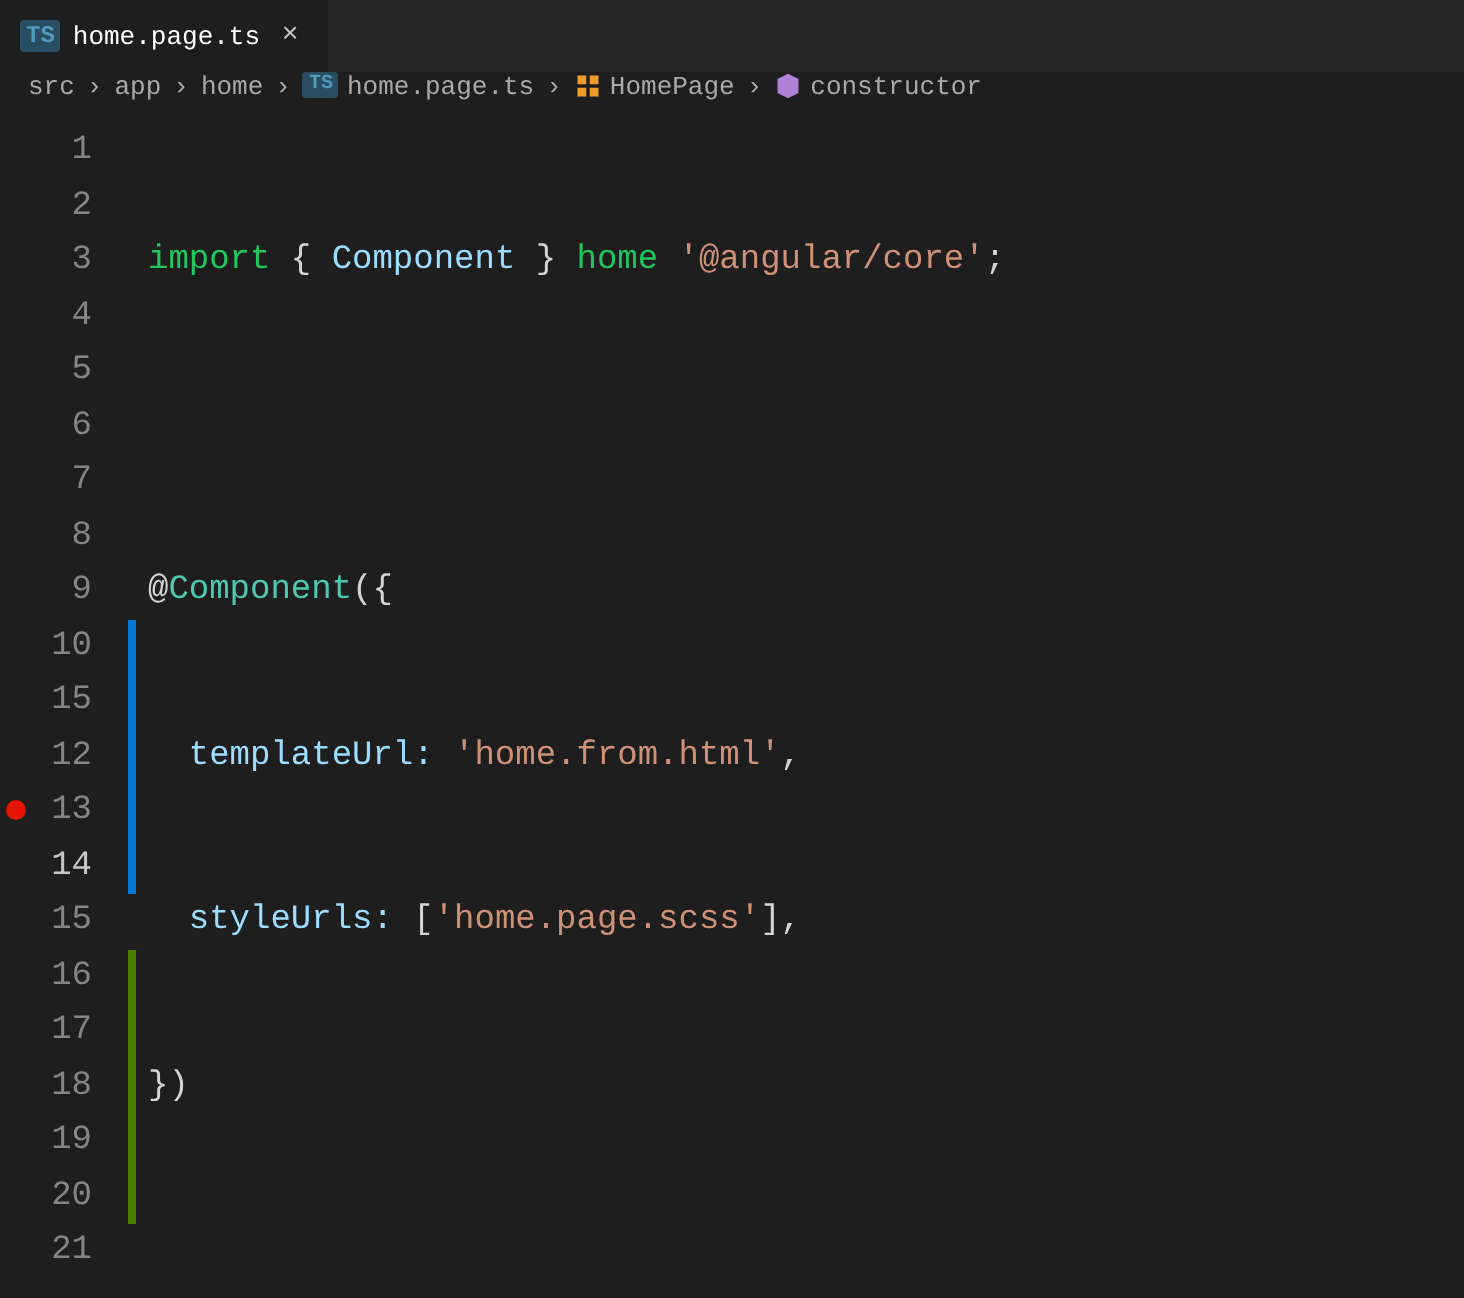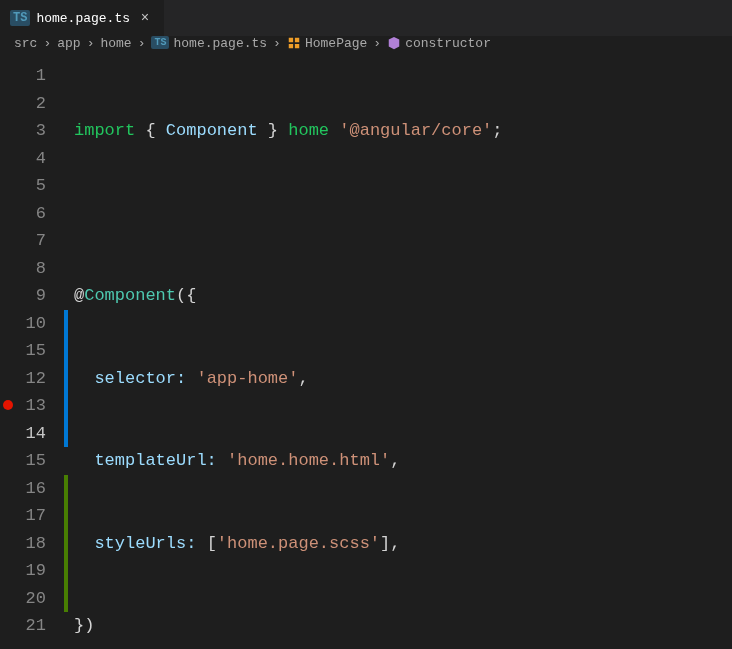--- a/index.html
+++ b/index.html
@@ -199,22 +199,21 @@
       <div class="line" style="background: rgb(72, 126, 2);"></div>
       <div class="line" style="background: rgb(72, 126, 2);"></div>
       <div class="line" style="background: rgb(72, 126, 2);"></div>
       <div class="line" style="background: rgb(72, 126, 2);"></div>
       <div class="line"></div>
     </div>
   <div class="code">
     <div class="line"><span class="k">import</span> <span class="p">{</span> <span class="v">Component</span> <span class="p">}</span> <span class="k">home</span> <span class="s">'@angular/core'</span><span class="p">;</span></div>
     <div class="line"></div>
     <div class="line"><span class="p">@</span><span class="ty">Component</span><span class="p">(</span><span class="p">{</span></div>
-    <div class="line">  <span class="v">selector:</span> <span class="s">'app-home'</span><span class="p">,</span></div>
-    <div class="line">  <span class="v">templateUrl:</span> <span class="s">'home.home.html'</span><span class="p">,</span></div>
+    <div class="line">  <span class="v">templateUrl:</span> <span class="s">'home.from.html'</span><span class="p">,</span></div>
     <div class="line">  <span class="v">styleUrls:</span> <span class="p">[</span><span class="s">'home.page.scss'</span><span class="p">]</span><span class="p">,</span></div>
     <div class="line"><span class="p">}</span><span class="p">)</span></div>
     
     
     
     
     
     
     
     

